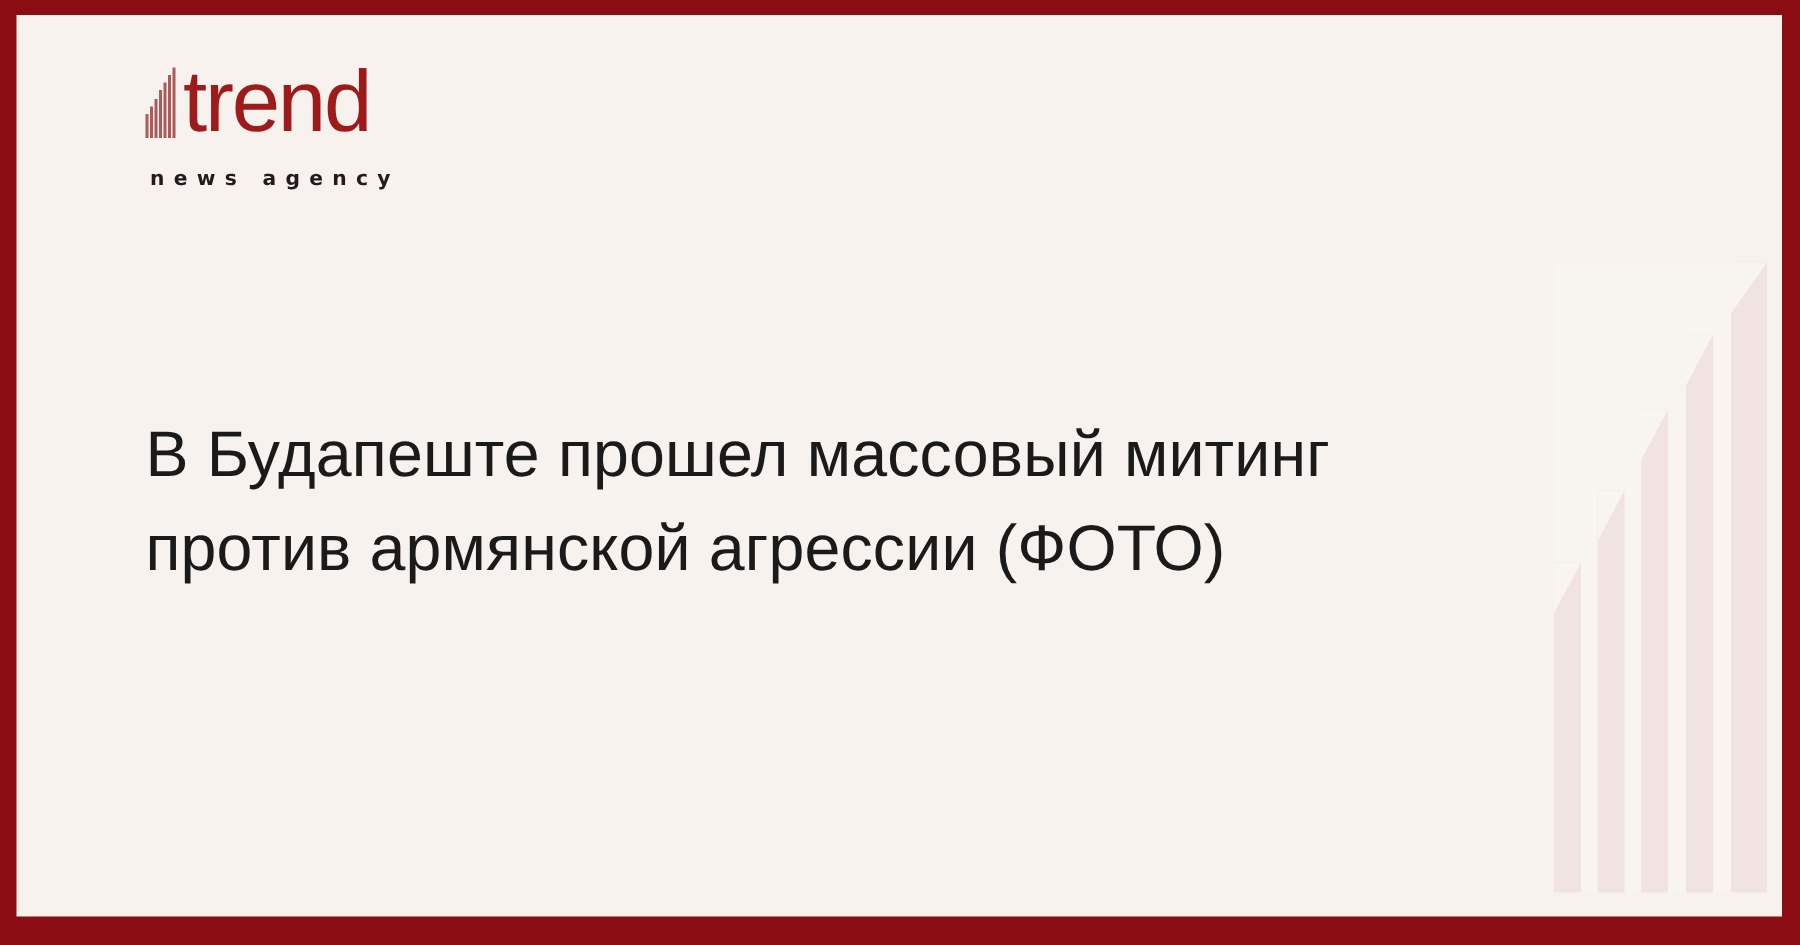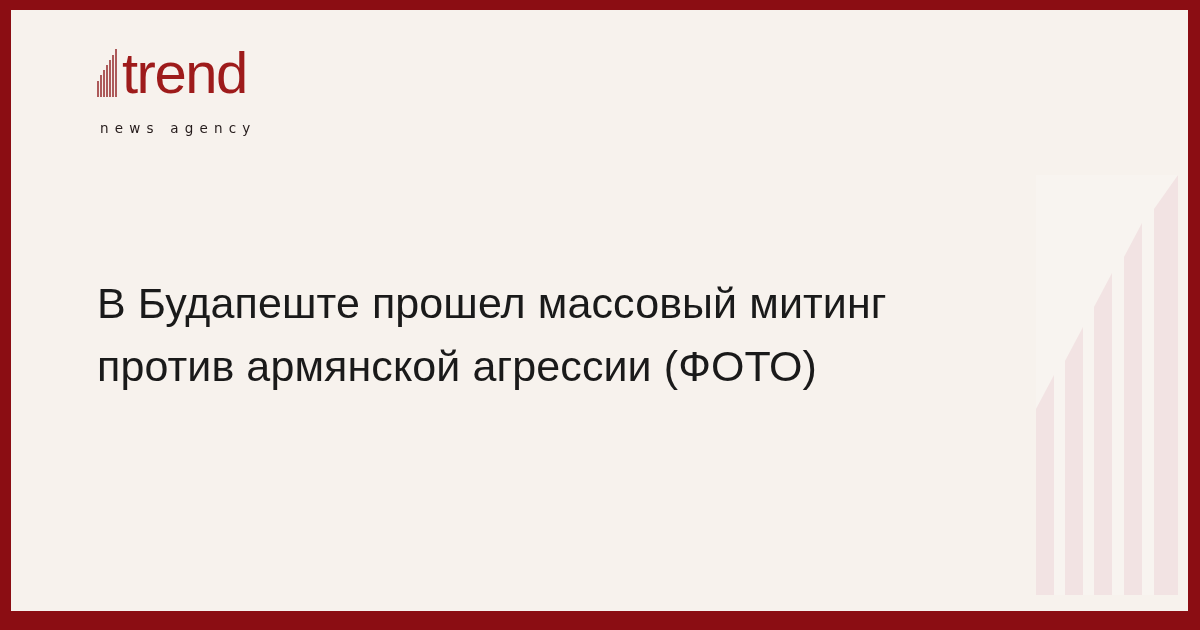--- a/index.html
+++ b/index.html
@@ -64,21 +64,21 @@
     left: 86px;
     top: 34px;
     width: 200px;
     height: 100px;
   }
 
   .logo-mark {
     position: relative;
     height: 58px;
     display: flex;
-    align-items: center;
+    align-items: flex-start;
   }
 
   .logo-bars {
     position: relative;
     width: 24px;
     height: 48px;
     display: flex;
     align-items: flex-end;
     gap: 1px;
     margin-right: 1px;
@@ -94,24 +94,24 @@
   .logo-word {
     font-family: "Liberation Sans", "DejaVu Sans", sans-serif;
     font-size: 58px;
     font-weight: 400;
     line-height: 0.82;
     letter-spacing: -1.5px;
     color: #9e1b1b;
   }
 
   .logo-sub {
-    margin-top: 18px;
+    margin-top: 9px;
     margin-left: 3px;
     font-size: 13.5px;
-    font-weight: 400;
+    font-weight: 700;
     letter-spacing: 6.2px;
     color: #241a1a;
     font-family: "DejaVu Sans", "Liberation Sans", sans-serif;
   }
 
   
   .headline {
     position: absolute;
     left: 86px;
     top: 262px;

